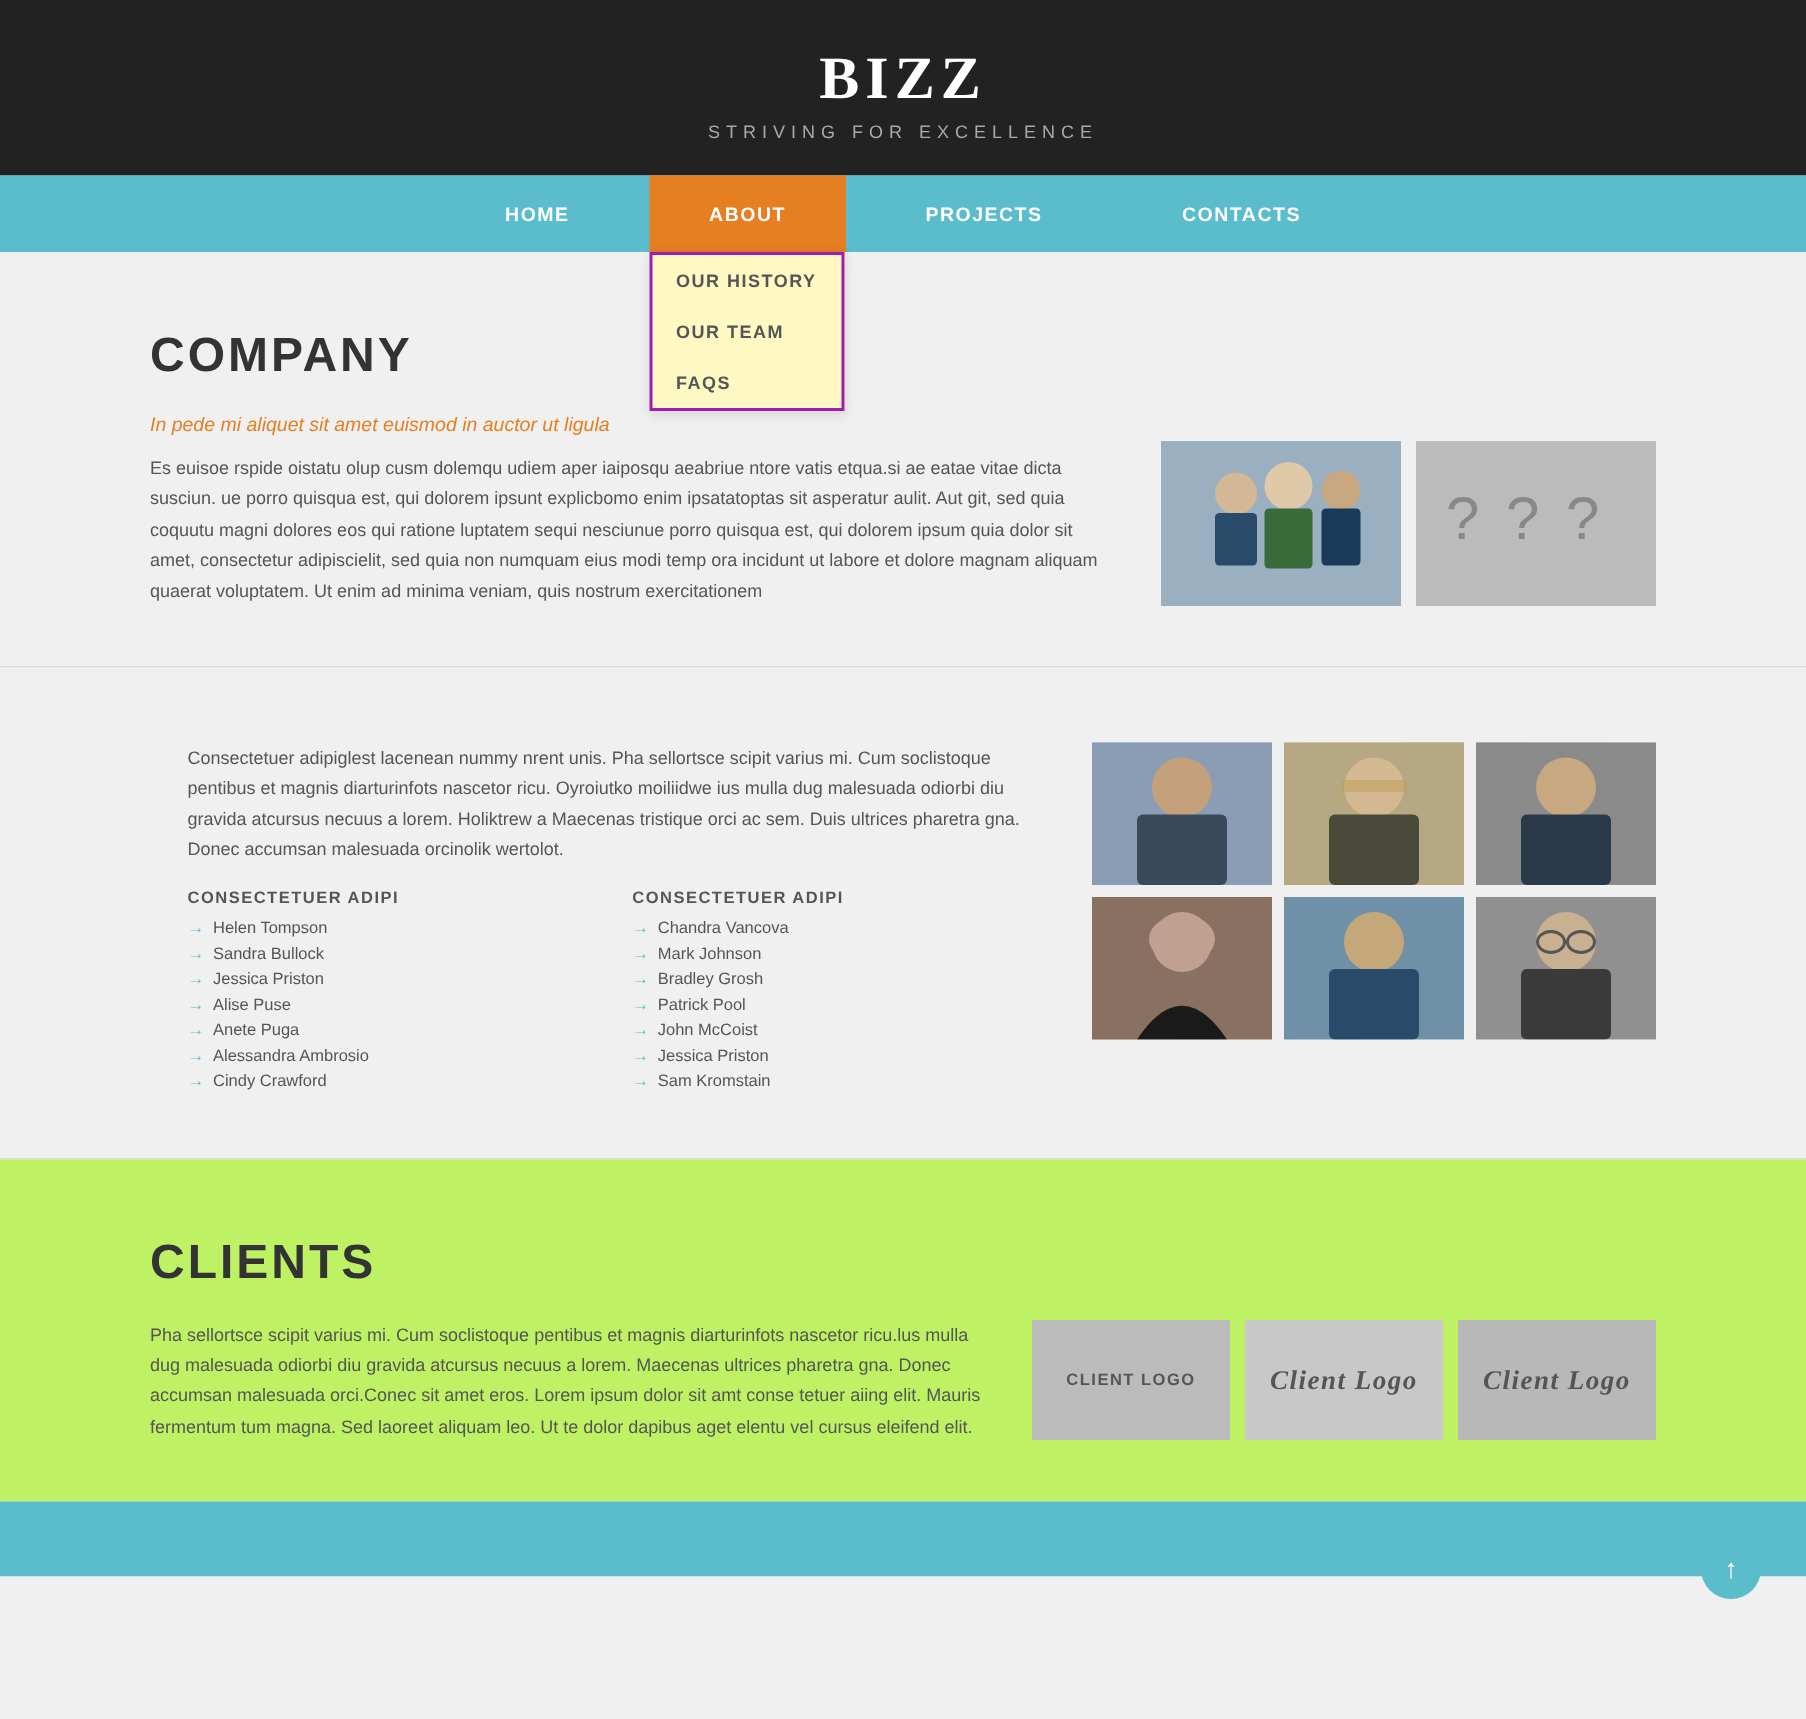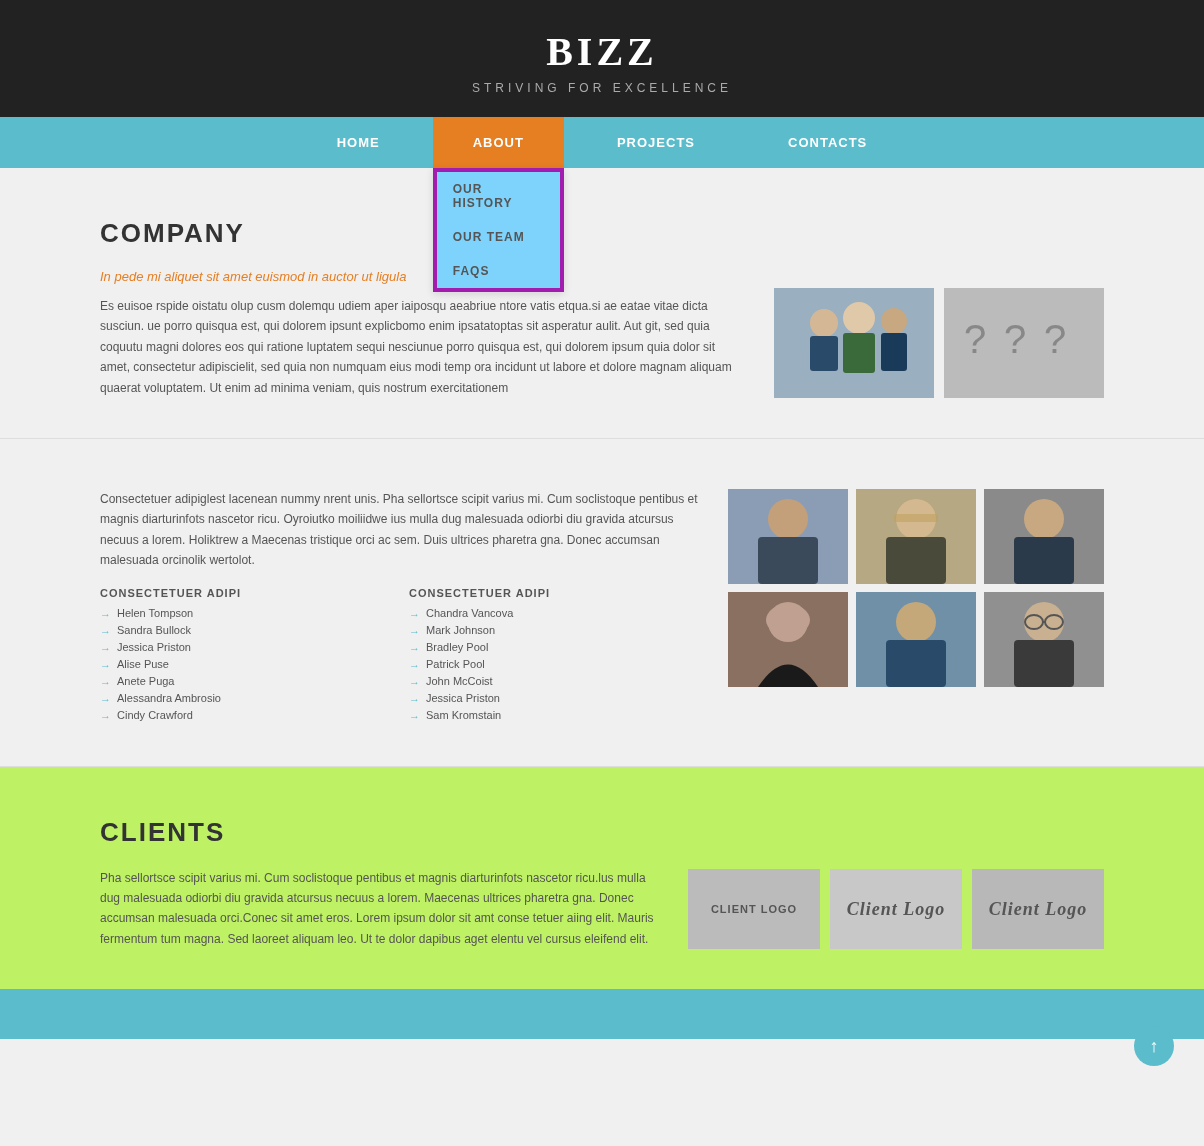--- a/index.html
+++ b/index.html
@@ -48,43 +48,43 @@
       text-transform: uppercase;
     }
     .nav-item.active {
       background: #e67e22;
       color: #fff;
     }
     .dropdown {
       position: absolute;
       top: 100%;
       left: 0;
-      background: #7dd3fc;
-      border: 4px solid #a21caf;
+      background: #fef9c3;
+      border: 2px solid #a21caf;
       min-width: 130px;
       z-index: 200;
       box-shadow: 0 2px 8px rgba(0,0,0,0.12);
     }
     .dropdown-item {
       padding: 10px 16px;
       font-size: 12px;
       font-weight: bold;
       color: #555;
       letter-spacing: 1px;
       cursor: pointer;
       text-transform: uppercase;
     }
 
     
     .section {
       background: #f0f0f0;
       padding: 40px 100px 40px;
     }
     .section-title {
-      font-size: 26px;
+      font-size: 32px;
       font-weight: bold;
       color: #333;
       letter-spacing: 2px;
       text-transform: uppercase;
       margin-bottom: 20px;
     }
     .section-divider {
       border: none;
       border-top: 1px solid #ddd;
       margin: 0 0;
@@ -146,20 +146,21 @@
     .people-section {
       background: #f0f0f0;
       padding: 40px 100px;
     }
     .people-content {
       display: flex;
       gap: 30px;
     }
     .people-left {
       flex: 1;
+      margin-left: 25px;
     }
     .people-right {
       display: grid;
       grid-template-columns: repeat(3, 120px);
       grid-template-rows: repeat(2, 95px);
       gap: 8px;
     }
     .people-lists {
       display: flex;
       gap: 20px;
@@ -198,21 +199,21 @@
     .p6 { background: linear-gradient(160deg, #909090 0%, #c0c0c0 100%); }
 
     
     .clients-section {
       background: #bef264;
       padding: 40px 100px;
     }
     .clients-content {
       display: flex;
       gap: 30px;
-      align-items: flex-end;
+      align-items: center;
     }
     .clients-text {
       flex: 1;
     }
     .clients-logos {
       display: flex;
       gap: 10px;
     }
     .client-logo-box {
       width: 132px;
@@ -359,21 +360,21 @@
           <div class="list-item">
               <span class="arrow">→</span>
               <span>Chandra Vancova</span>
             </div>
           <div class="list-item">
               <span class="arrow">→</span>
               <span>Mark Johnson</span>
             </div>
           <div class="list-item">
               <span class="arrow">→</span>
-              <span>Bradley Pool</span>
+              <span>Bradley Grosh</span>
             </div>
           <div class="list-item">
               <span class="arrow">→</span>
               <span>Patrick Pool</span>
             </div>
           <div class="list-item">
               <span class="arrow">→</span>
               <span>John McCoist</span>
             </div>
           <div class="list-item">

